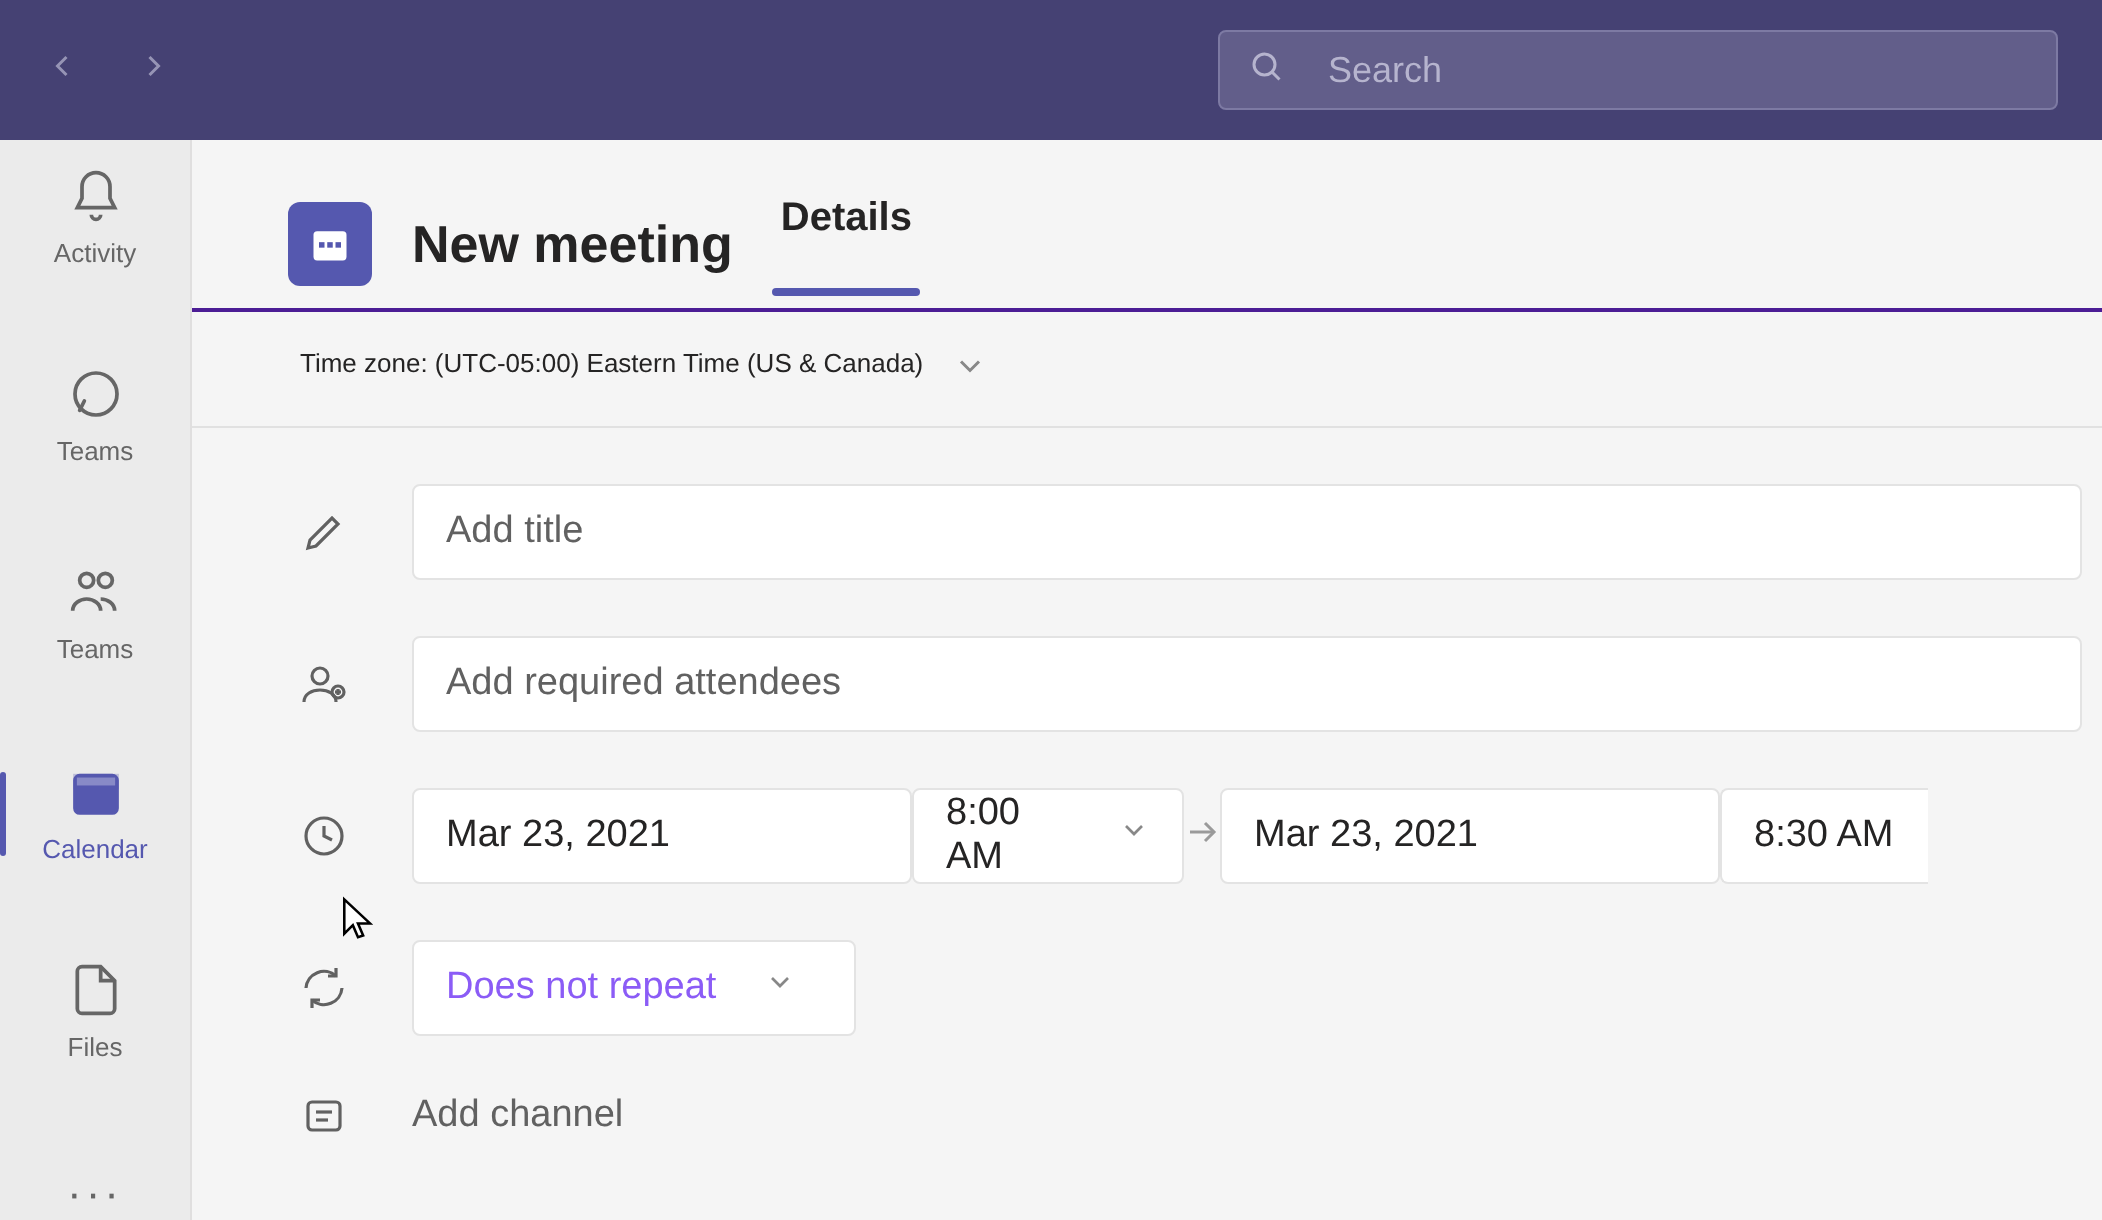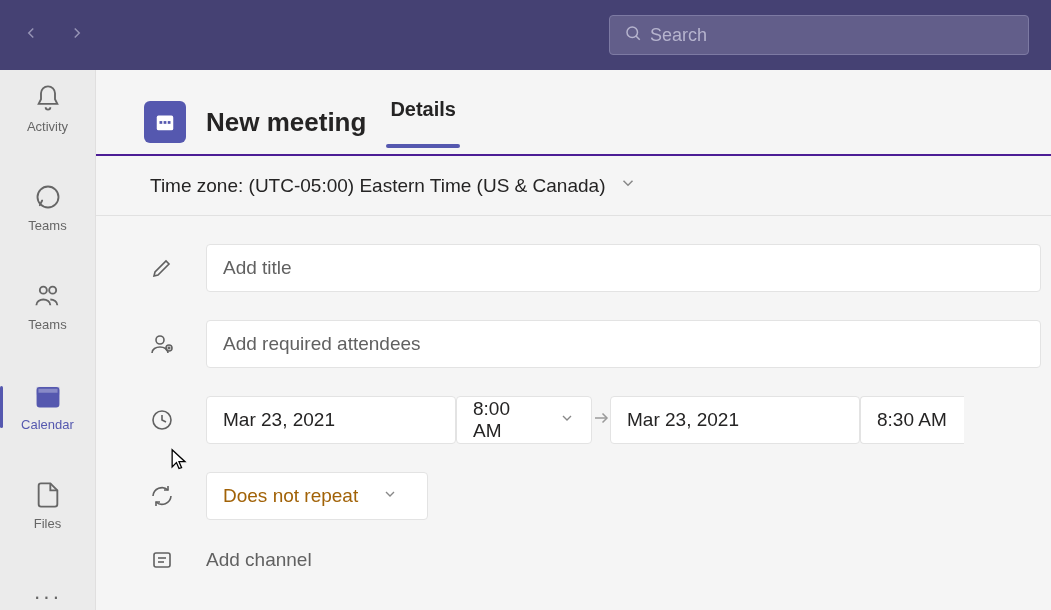--- a/index.html
+++ b/index.html
@@ -19,21 +19,21 @@
   .search-wrap {
     margin-left: auto;
     background: #625e8a;
     border: 1px solid #7d7aa3;
     border-radius: 4px;
     height: 40px;
     width: 420px;
     display: flex;
     align-items: center;
     padding: 0 14px;
-    gap: 8px;
+    gap: 22px;
     color: #b6b4ce;
   }
   .search-wrap svg { width: 18px; height: 18px; stroke: #b6b4ce; }
   .search-wrap span { font-size: 18px; }
 
   
   .app {
     display: flex;
     height: calc(610px - 70px);
   }
@@ -114,24 +114,24 @@
     content: "";
     position: absolute;
     left: 0; right: 0; bottom: -1px;
     height: 4px;
     background: #5558af;
     border-radius: 2px;
   }
 
   .timezone-row {
     padding: 18px 0 18px 54px;
-    font-size: 19px;
+    font-size: 13px;
     color: #252424;
     display: flex;
-    align-items: flex-end;
+    align-items: flex-start;
     gap: 14px;
     border-bottom: 1px solid #e1e1e1;
   }
   .timezone-row svg { width: 18px; height: 18px; stroke: #888; }
 
   .form-area {
     padding: 28px 0 0 48px;
     display: flex;
     flex-direction: column;
     gap: 28px;
@@ -335,21 +335,21 @@
 
       <div class="form-row">
         <div class="row-icon">
           <svg viewBox="0 0 24 24">
               <path d="M3 12a9 9 0 0 1 15-6"></path>
               <polyline points="18 2 18 6 14 6"></polyline>
               <path d="M21 12a9 9 0 0 1-15 6"></path>
               <polyline points="6 22 6 18 10 18"></polyline>
             </svg>
         </div>
-        <div class="field select" style="width:222px;color:#a16207;">
+        <div class="field select" style="width:222px;color:#8b5cf6;">
           <span>Does not repeat</span>
           <span><svg viewBox="0 0 24 24" fill="none" stroke-width="2">
                 <polyline points="6 9 12 15 18 9"></polyline>
               </svg></span>
         </div>
       </div>
 
       <div class="form-row">
         <div class="row-icon">
           <svg viewBox="0 0 24 24">

